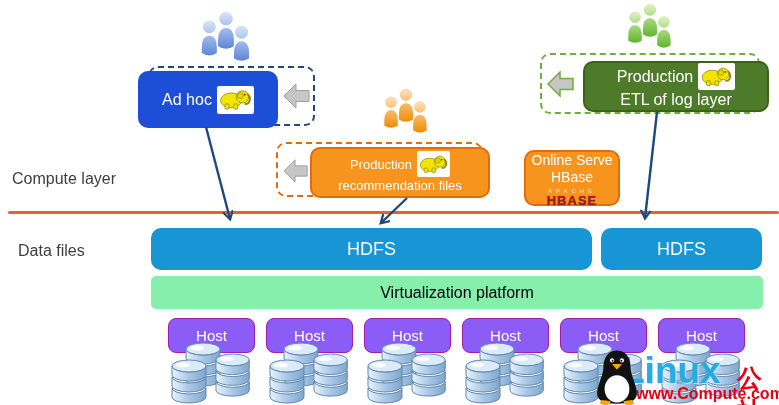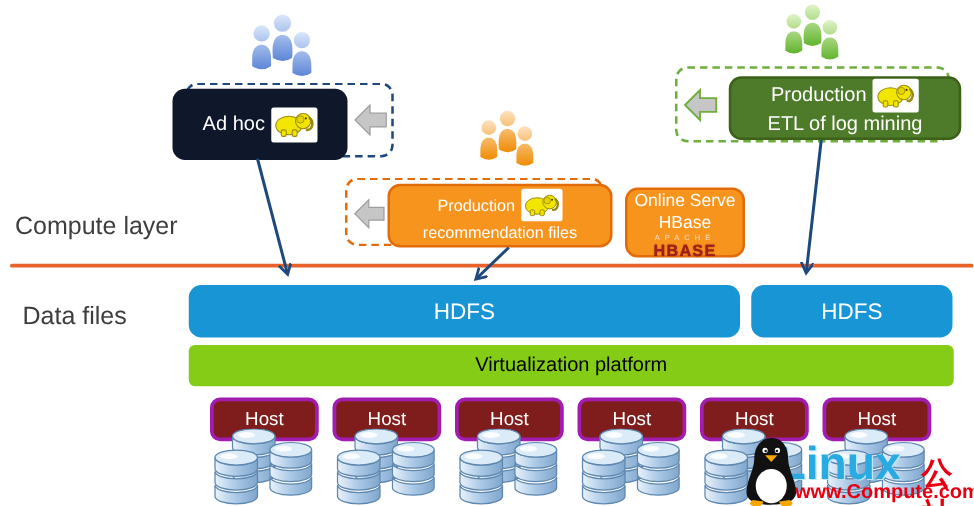--- a/index.html
+++ b/index.html
@@ -1,47 +1,47 @@
 <!DOCTYPE html>
 <html><head>
 <meta charset="utf-8">
 <style>
   html,body{margin:0;padding:0;background:#fff;}
   .canvas{position:relative;width:779px;height:405px;background:#fff;overflow:hidden;
           font-family:"Liberation Sans",sans-serif;}
   .abs{position:absolute;}
   
-  .layer-label{font-size:20px;color:#3d3d3d;}
+  .layer-label{font-size:16px;color:#3d3d3d;}
   
   .separator{left:8px;top:211px;width:771px;height:3px;background:#E8632C;border-radius:2px;}
   
   .ghost{border:2px dashed;border-radius:10px;background:transparent;box-sizing:border-box;z-index:2;}
   .ghost.navy-d{border-color:#1F497D;}
   .ghost.orange-d{border-color:#E36C0A;}
   .ghost.green-d{border-color:#6FAD3C;}
   
   .cbox{border-radius:10px;color:#fff;display:flex;flex-direction:column;align-items:center;
         justify-content:center;text-align:center;z-index:3;box-sizing:border-box;}
   .cbox .row{display:flex;align-items:center;gap:5px;justify-content:center;}
-  .navy{background:#0f172a;}
+  .navy{background:#1d4ed8;}
   .orangebox{background:#F7941D;border:2px solid #E36C0A;}
   .greenbox{background:#4E7B2A;border:2px solid #3C6118;}
   .eleph{background:#fff;border-radius:2px;display:inline-flex;align-items:center;justify-content:center;}
   
   .hdfs{background:#1895D5;border-radius:10px;color:#fff;font-size:18px;display:flex;
         align-items:center;justify-content:center;z-index:1;}
-  .virt{background:#84cc16;border-radius:5px;color:#000;font-size:16px;display:flex;
+  .virt{background:#86efac;border-radius:5px;color:#000;font-size:16px;display:flex;
         align-items:center;justify-content:center;z-index:1;}
-  .host{background:#7f1d1d;border:3px solid #a21caf;border-radius:8px;color:#fff;font-size:15px;
+  .host{background:#8b5cf6;border:1px solid #a21caf;border-radius:8px;color:#fff;font-size:15px;
         display:flex;align-items:center;justify-content:center;box-sizing:border-box;z-index:1;}
   .disks{z-index:2;}
   
   .t16{font-size:16px;line-height:20px;}
   .t13{font-size:13px;line-height:17px;}
-  .t14{font-size:14px;line-height:17px;}
+  .t14{font-size:14px;line-height:17px;margin-left:24px;}
   .hbase-logo{display:flex;flex-direction:column;align-items:center;line-height:8px;margin-top:1px;}
   .hbase-apache{font-size:6px;letter-spacing:4px;color:#f3ddc4;}
   .hbase-main{font-size:13px;font-weight:bold;letter-spacing:1px;color:#A41E1C;
               text-shadow:0 0 1px #7c1512;line-height:12px;}
   
   .wm-brand{font-size:37px;font-weight:bold;color:#29AAE1;letter-spacing:0px;z-index:20;
             text-shadow:1px 1px 0 #bfe6f7;}
   .wm-community{font-size:25px;font-weight:bold;color:#E60012;z-index:20;}
   .wm-url{font-size:16px;font-weight:bold;color:#E60012;z-index:20;}
   svg{display:block;}
@@ -162,21 +162,21 @@
   </svg>
   <div class="abs cbox greenbox t16" style="left:583px;top:61px;width:186px;height:51px">
     <div class="row">
       <span>Production</span>
       <span class="eleph" style="width:37px;height:27px">
         <svg width="35" height="25" viewBox="0 0 40 30">
             <use href="#elephant"></use>
           </svg>
       </span>
     </div>
-    <div>ETL of log mining</div>
+    <div>ETL of log layer</div>
   </div>
 
   <div class="abs layer-label" style="left:12px;top:170px">Compute layer</div>
   <div class="abs separator"></div>
   <div class="abs layer-label" style="left:18px;top:242px">Data files</div>
 
   <svg class="abs overlay" style="left:0;top:0" width="779" height="405" viewBox="0 0 779 405">
     <defs>
       <marker id="arrowV" markerUnits="userSpaceOnUse" markerWidth="14" markerHeight="14" refX="8" refY="5" orient="auto">
         <path d="M0,0 L8.5,5 L0,10" fill="none" stroke="#1F497D" stroke-width="2.2"></path>

